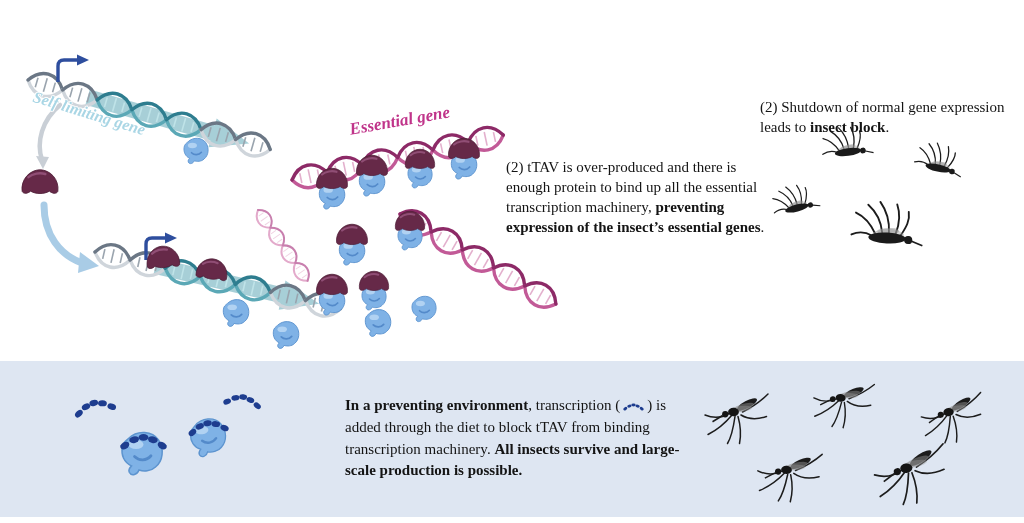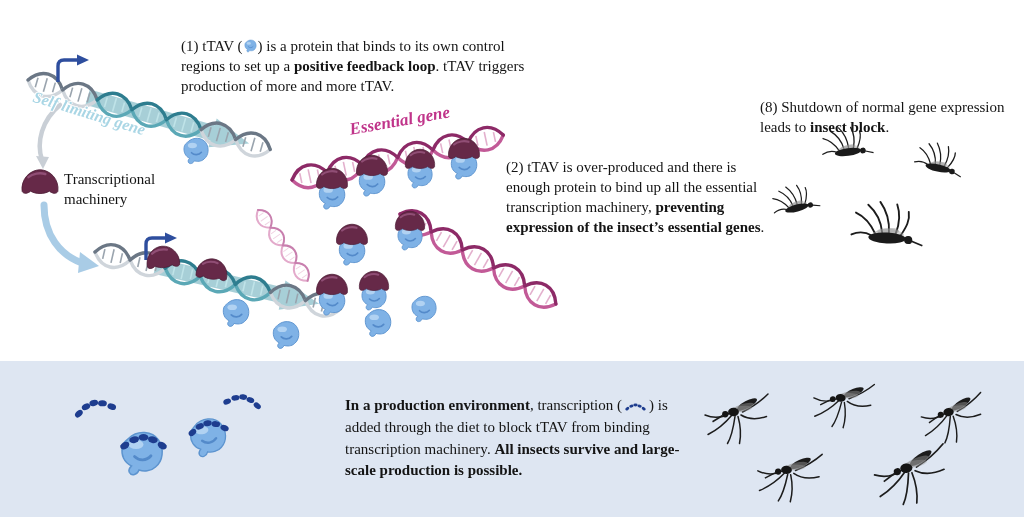--- a/index.html
+++ b/index.html
@@ -203,27 +203,23 @@
     <use href="#malive" transform="translate(735,412) scale(1.5)"></use>
     <use href="#malive" transform="translate(842,398) scale(1.4) rotate(6)"></use>
     <use href="#malive" transform="translate(950,412) scale(1.45) rotate(-4)"></use>
     <use href="#malive" transform="translate(788,470) scale(1.5) rotate(4)"></use>
     <use href="#malive" transform="translate(908,468) scale(1.7) rotate(-6)"></use>
   </svg>
 
   <div class="gene-label self-label">Self limiting gene</div>
   <div class="gene-label essential-label">Essential gene</div>
 
-  <div class="txt machinery-label">Transcriptional machinery</div>
-
-  <div class="txt step1"><span>(1) tTAV (</span><span class="inline-icon"><svg width="15" height="16" viewBox="-14 -15 28 32">
-          <use href="#ttav" transform="scale(0.85)"></use>
-        </svg></span><span>) is a protein that binds to its own control regions to set up a </span><b>positive feedback loop</b><span>. tTAV triggers production of more and more tTAV.</span></div>
+
 
   <div class="txt step2"><span>(2) tTAV is over-produced and there is enough protein to bind up all the essential transcription machinery, </span><b>preventing expression of the insect’s essential genes</b><span>.</span></div>
 
-  <div class="txt step3"><span>(8) Shutdown of normal gene expression leads to </span><b>insect block</b><span>.</span></div>
-
-  <div class="txt production"><b>In a production environment</b><span>, transcription (</span><span class="inline-icon"><svg width="27" height="11" viewBox="-21 -5 42 16">
+  <div class="txt step3"><span>(2) Shutdown of normal gene expression leads to </span><b>insect block</b><span>.</span></div>
+
+  <div class="txt production"><b>In a preventing environment</b><span>, transcription (</span><span class="inline-icon"><svg width="27" height="11" viewBox="-21 -5 42 16">
           <use href="#tetarc" transform="scale(0.8)"></use>
         </svg></span><span>) is added through the diet to block tTAV from binding transcription machinery. </span><b>All insects survive and large-scale production is possible.</b></div>
 
 </div>
 
 </body></html>

